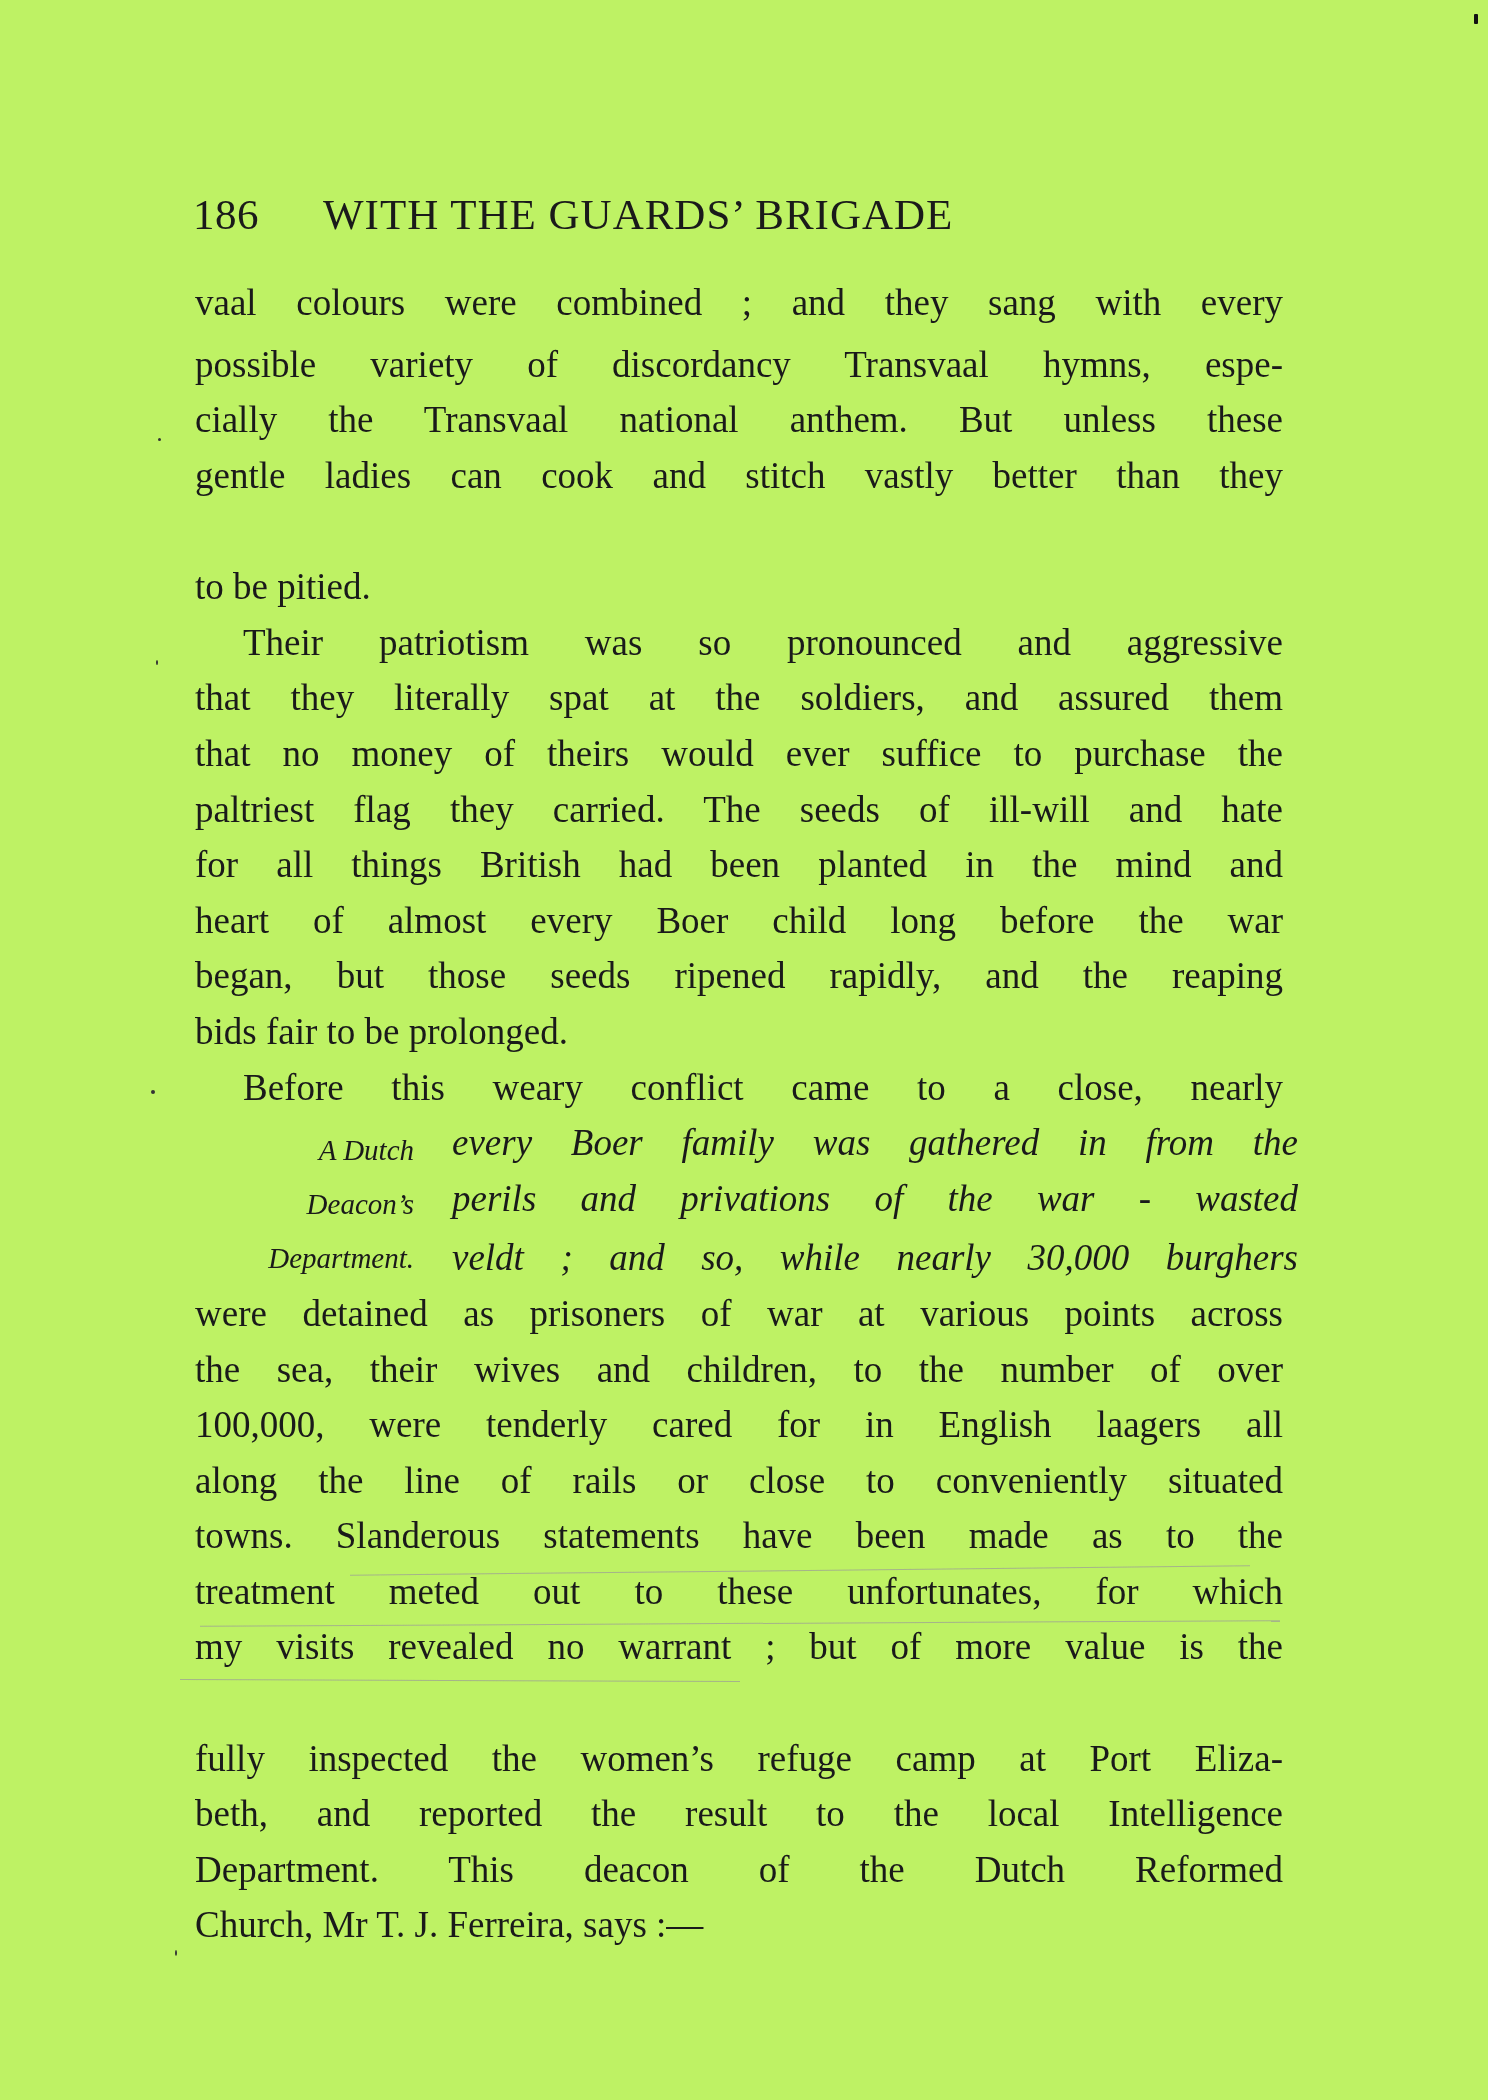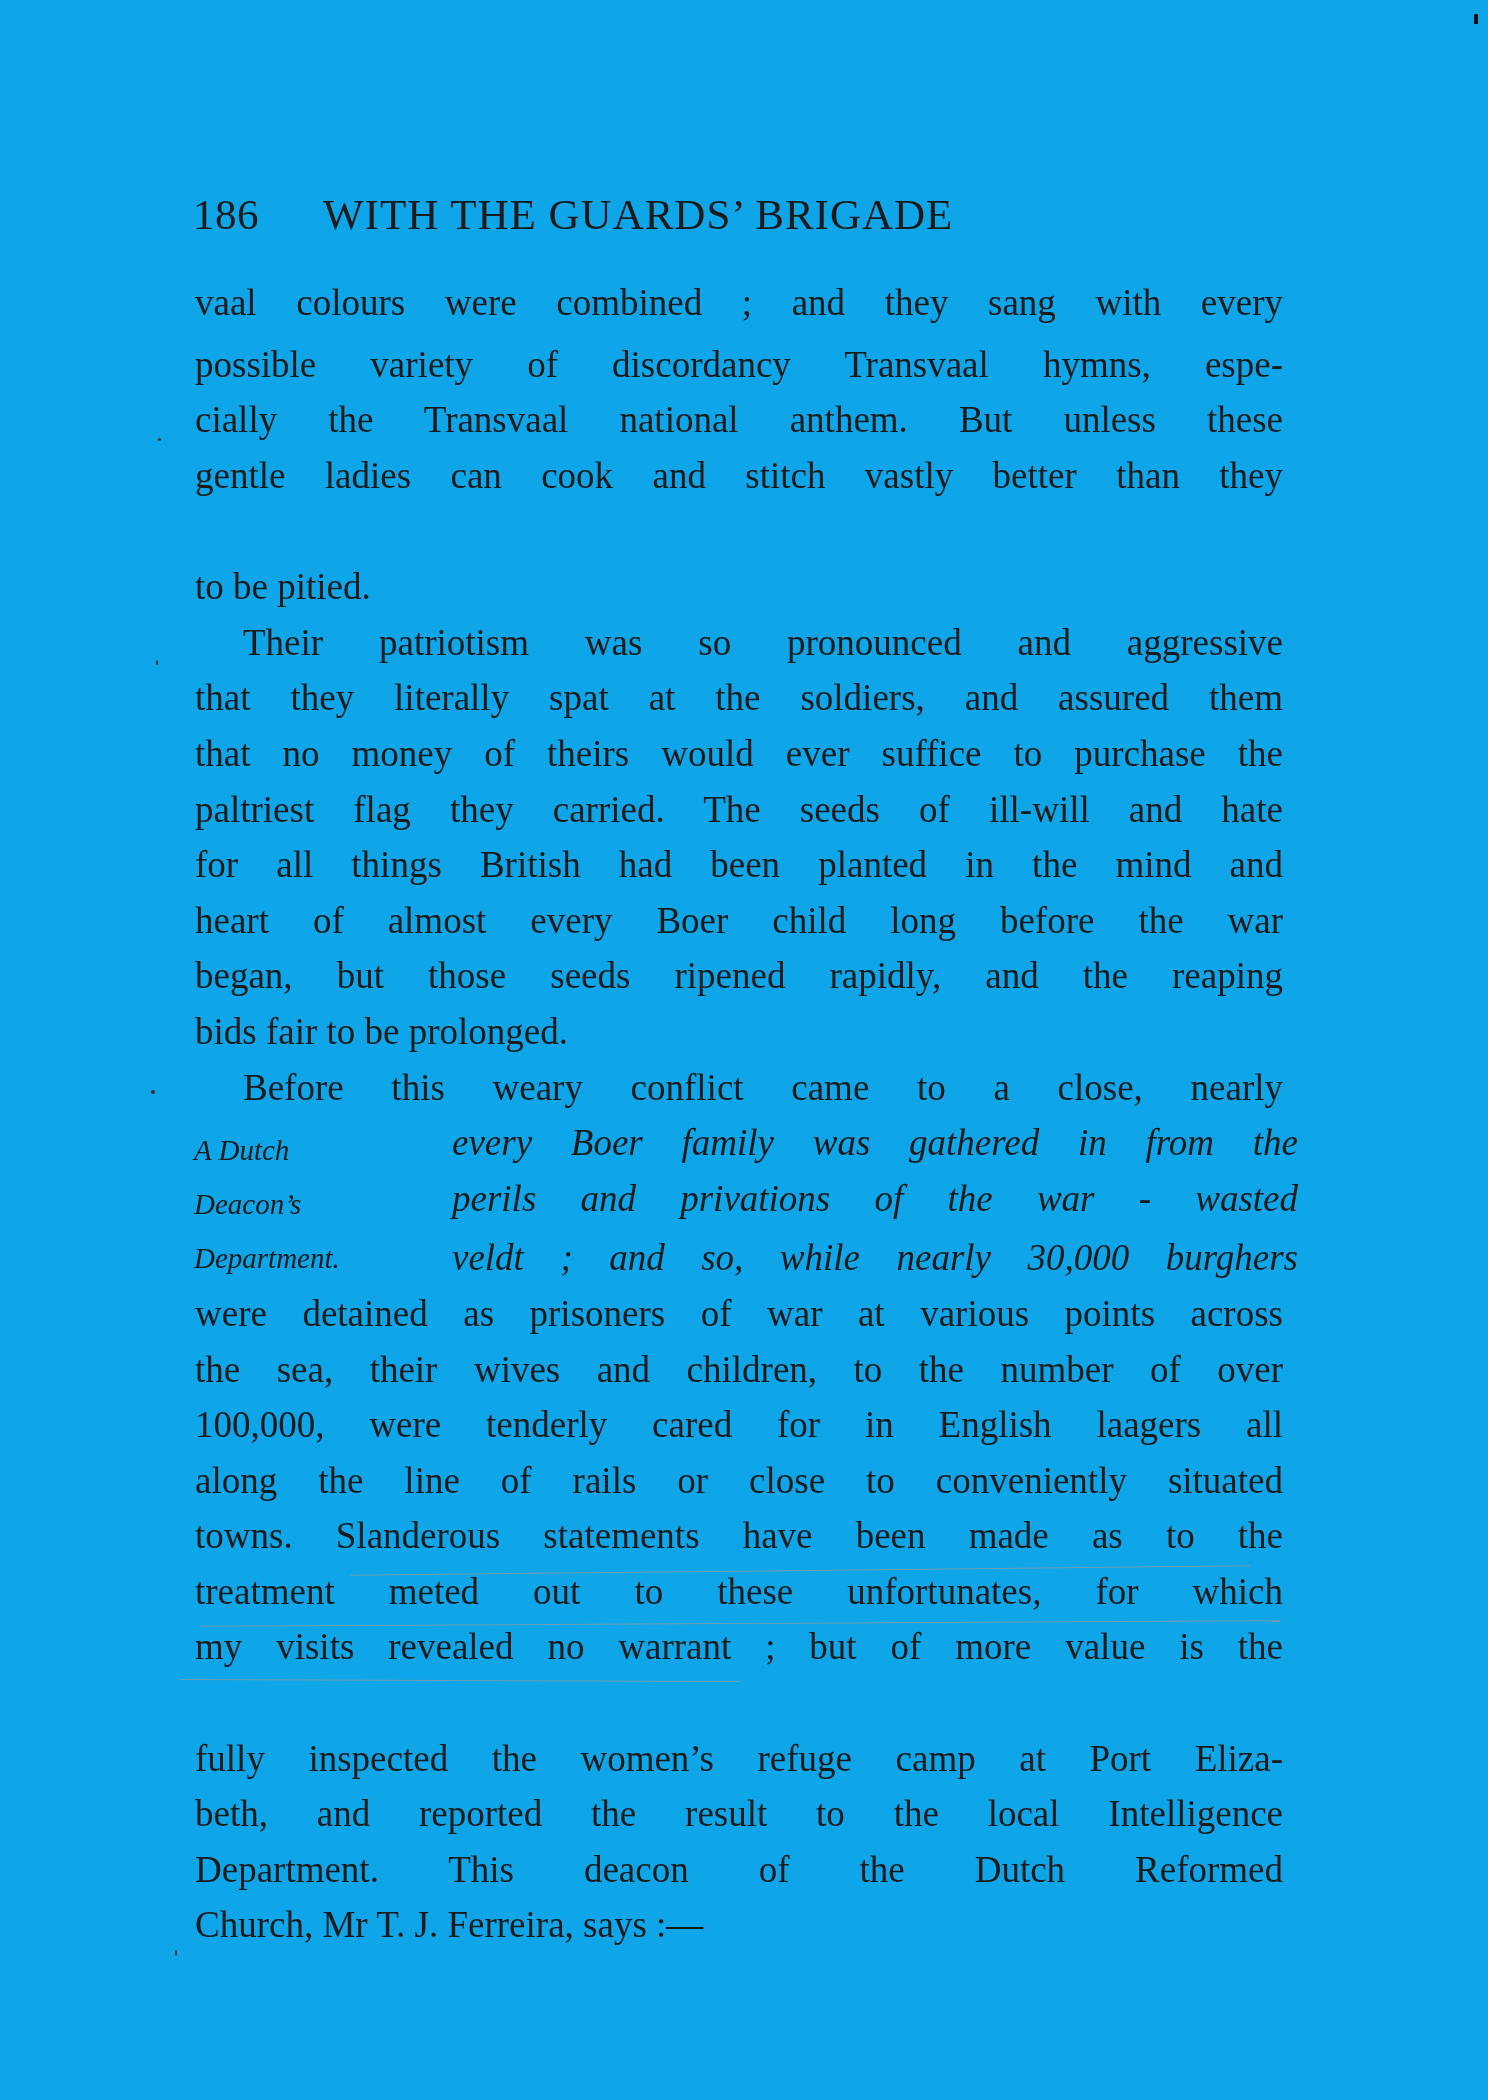--- a/index.html
+++ b/index.html
@@ -13,21 +13,21 @@
       position: relative;
       overflow: hidden;
       font-family: "Liberation Serif", "DejaVu Serif", serif;
       color: #1a1a1a;
     }
     .page {
       position: absolute;
       left: 0; top: 0;
       width: 1488px;
       height: 2100px;
-      background: #0ea5e9;
+      background: #bef264;
     }
     .corner-mark {
       position: absolute;
       left: 1474px;
       top: 14px;
       width: 4px;
       height: 10px;
       background: #111;
       border-radius: 1px;
     }
@@ -75,20 +75,21 @@
     }
     .margin-note {
       position: absolute;
       left: 194px;
       width: 220px;
       font-style: italic;
       font-size: 29px;
       line-height: 56px;
       height: 56px;
       white-space: nowrap;
+      text-align: right;
     }
     .speck {
       position: absolute;
       background: #333;
       border-radius: 50%;
     }
     .pencil-mark {
       position: absolute;
       height: 1px;
       background: #9a9a9a;

